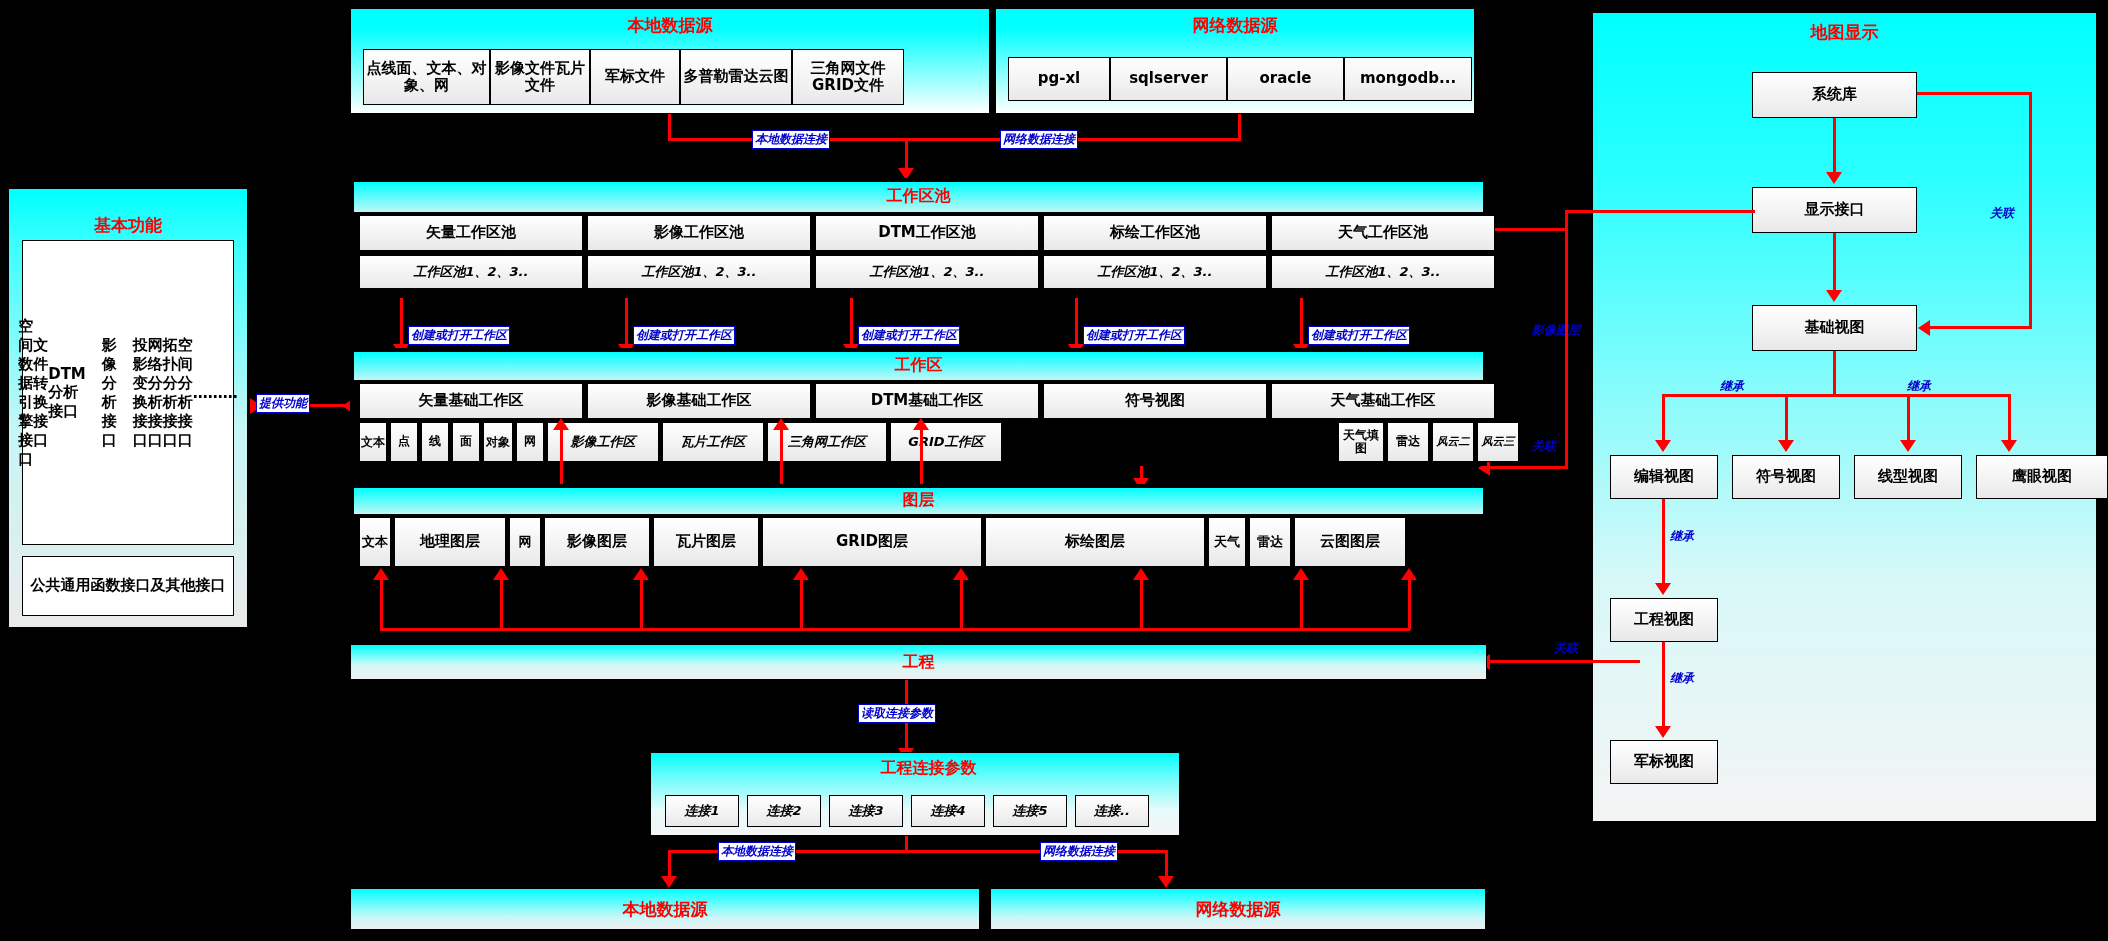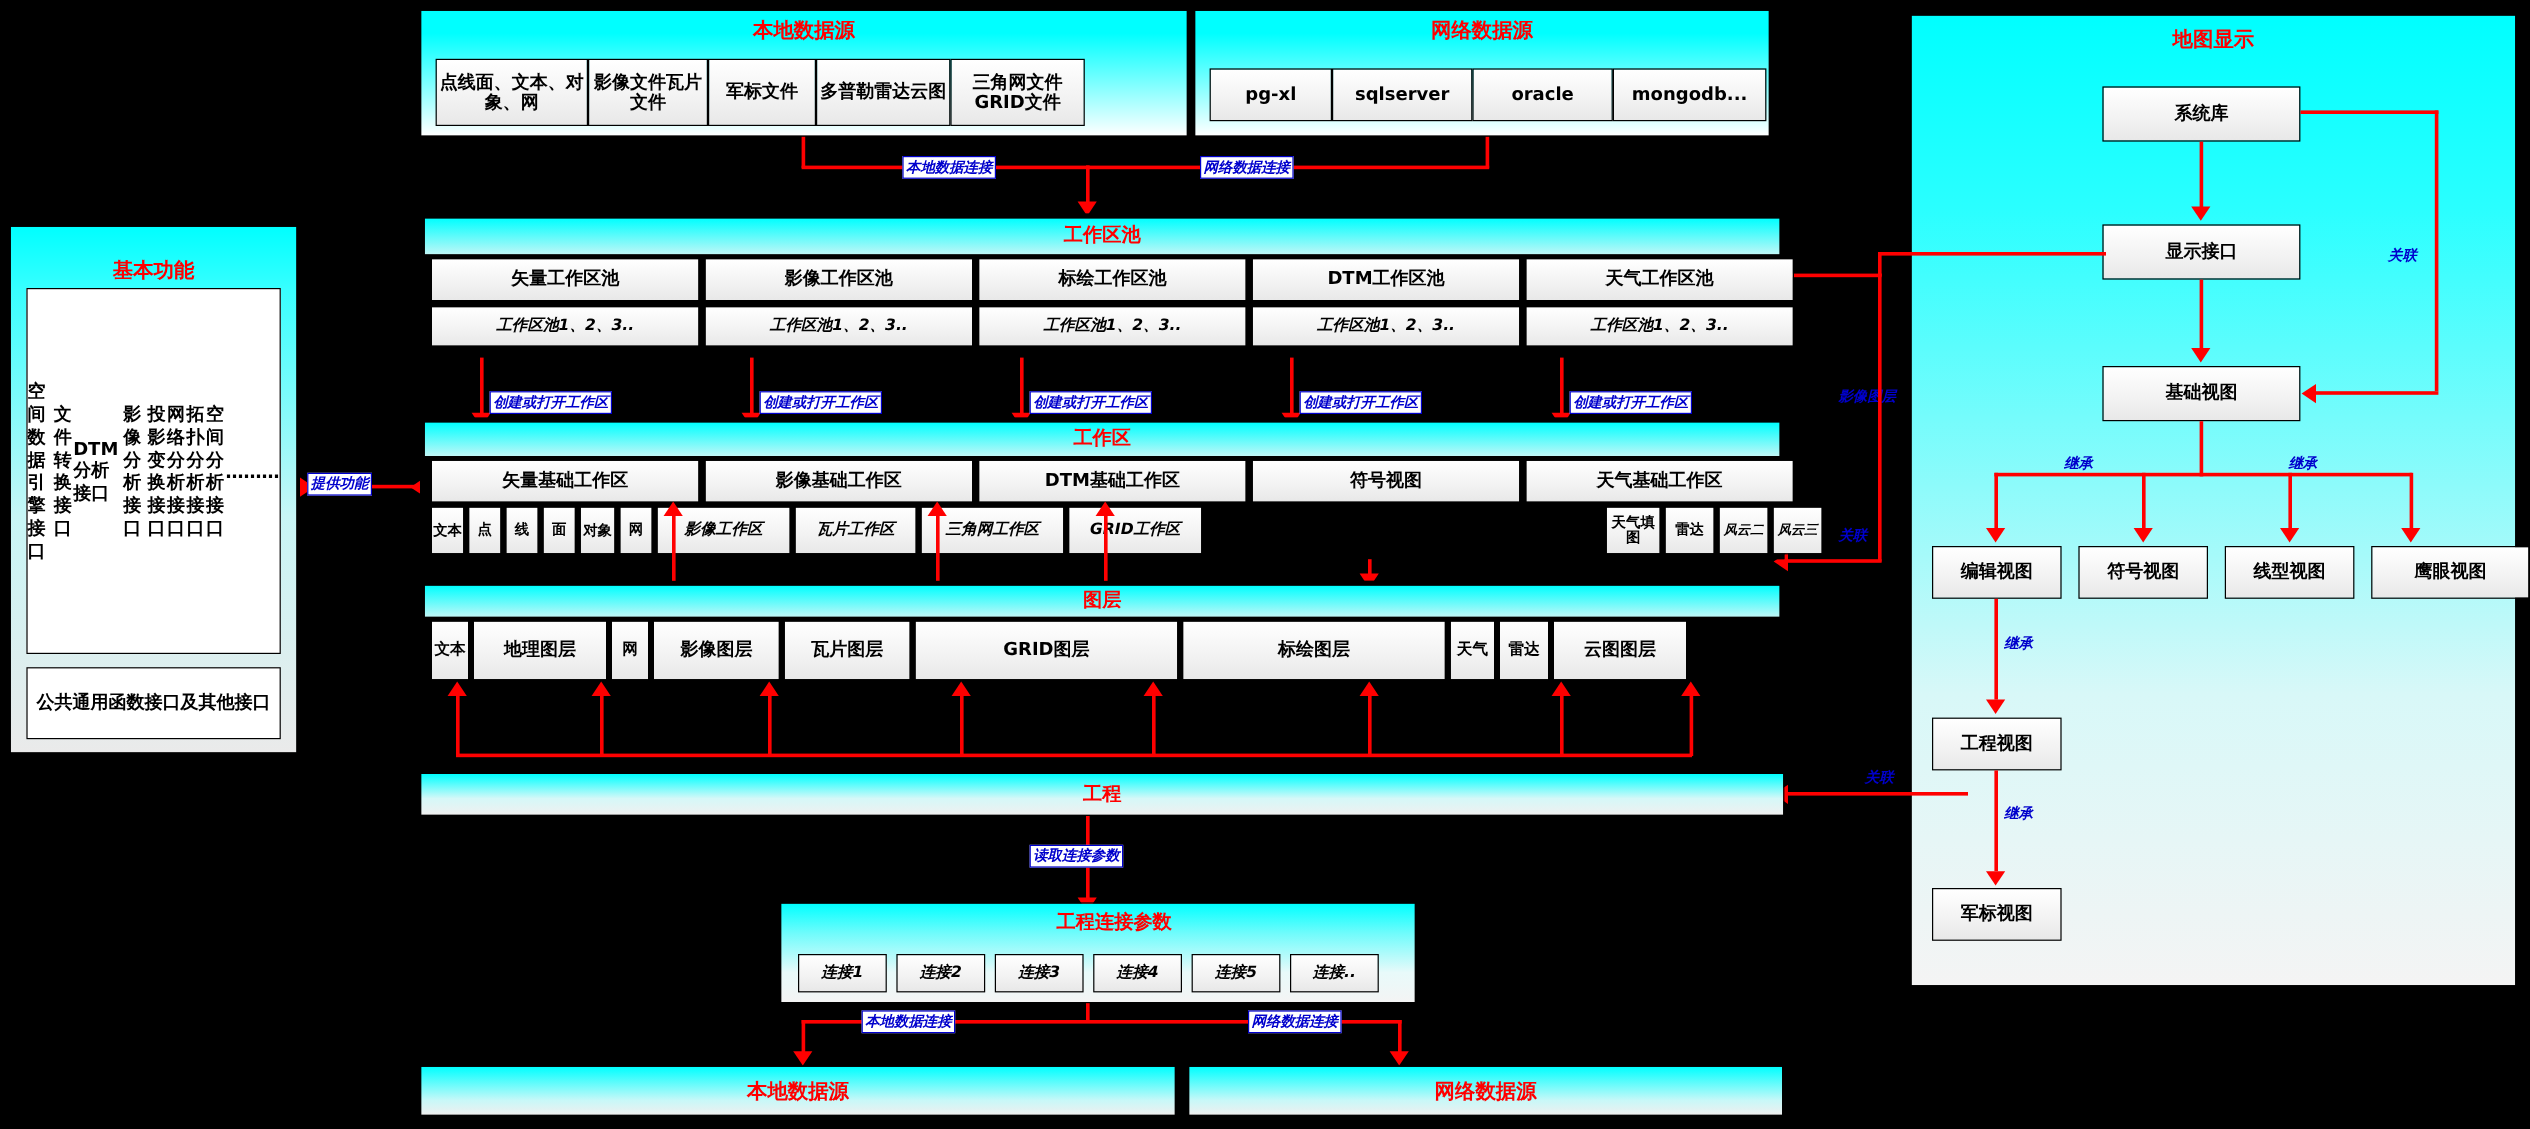--- a/index.html
+++ b/index.html
@@ -107,43 +107,43 @@
 <div class="abs" style="left:1478px;top:654px;width:0;height:0;border-top:8px solid transparent;border-bottom:8px solid transparent;border-right:12px solid #ff0000;"></div>
 <div class="abs lbl nb" style="left:1552px;top:640px;">关联</div>
 
 <div class="abs" style="left:8px;top:188px;width:240px;height:440px;background:linear-gradient(to bottom,#00ffff 0%,#38ffff 12%,#c8f6f6 55%,#eaeaea 100%);border:1px solid #000;">
   <div class="panel-title" style="margin-top:25px;">基本功能</div>
 </div>
 <div class="abs whitebox" style="left:22px;top:240px;width:212px;height:305px;display:flex;flex-direction:row;align-items:center;justify-content:center;">
   <div style="font-size:15px;font-weight:bold;margin:4px 0;">空间数据引擎接口</div>
   <div style="font-size:15px;font-weight:bold;margin:4px 0;">文件转换接口</div>
   <div style="font-size:15px;font-weight:bold;margin:4px 0;">DTM分析接口</div>
-  <div style="font-size:15px;font-weight:bold;margin:4px 4px;">影像分析接口</div>
+  <div style="font-size:15px;font-weight:bold;margin:4px 16px;">影像分析接口</div>
   <div style="font-size:15px;font-weight:bold;margin:4px 0;">投影变换接口</div>
   <div style="font-size:15px;font-weight:bold;margin:4px 0;">网络分析接口</div>
   <div style="font-size:15px;font-weight:bold;margin:4px 0;">拓扑分析接口</div>
   <div style="font-size:15px;font-weight:bold;margin:4px 0;">空间分析接口</div>
   <div style="font-size:15px;font-weight:bold;margin:4px 0;">………</div>
 </div>
 <div class="abs whitebox" style="left:22px;top:556px;width:212px;height:60px;display:flex;align-items:center;justify-content:center;text-align:center;font-size:15px;font-weight:bold;line-height:1.3;padding:0 6px;">公共通用函数接口及其他接口</div>
 
 <div class="abs hline" style="left:250px;top:404px;width:98px;height:3px;"></div>
 <div class="abs" style="left:342px;top:398px;width:0;height:0;border-top:8px solid transparent;border-bottom:8px solid transparent;border-right:12px solid #ff0000;"></div>
 <div class="abs" style="left:250px;top:398px;width:0;height:0;border-top:8px solid transparent;border-bottom:8px solid transparent;border-left:12px solid #ff0000;"></div>
 <div class="abs lbl" style="left:256px;top:394px;">提供功能</div>
 
 <div class="abs" style="left:350px;top:178px;width:1137px;height:120px;background:#000;border:1px solid #000;">
   <div style="position:absolute;left:2px;top:2px;right:2px;height:30px;background:linear-gradient(to bottom,#00ffff,#bff7f7);border:1px solid #000;">
     <div class="panel-title" style="margin-top:4px;font-size:16px;">工作区池</div>
   </div>
   <div style="position:absolute;left:8px;top:36px;display:flex;gap:4px;">
     <div class="box" style="width:222px;height:34px;">矢量工作区池</div>
     <div class="box" style="width:222px;height:34px;">影像工作区池</div>
+    <div class="box" style="width:222px;height:34px;">DTM工作区池</div>
     <div class="box" style="width:222px;height:34px;">标绘工作区池</div>
-    <div class="box" style="width:222px;height:34px;">DTM工作区池</div>
     <div class="box" style="width:222px;height:34px;">天气工作区池</div>
   </div>
   <div style="position:absolute;left:8px;top:76px;display:flex;gap:4px;">
     <div class="box italic" style="width:222px;height:32px;">工作区池1、2、3..</div>
     <div class="box italic" style="width:222px;height:32px;">工作区池1、2、3..</div>
     <div class="box italic" style="width:222px;height:32px;">工作区池1、2、3..</div>
     <div class="box italic" style="width:222px;height:32px;">工作区池1、2、3..</div>
     <div class="box italic" style="width:222px;height:32px;">工作区池1、2、3..</div>
   </div>
 </div>

